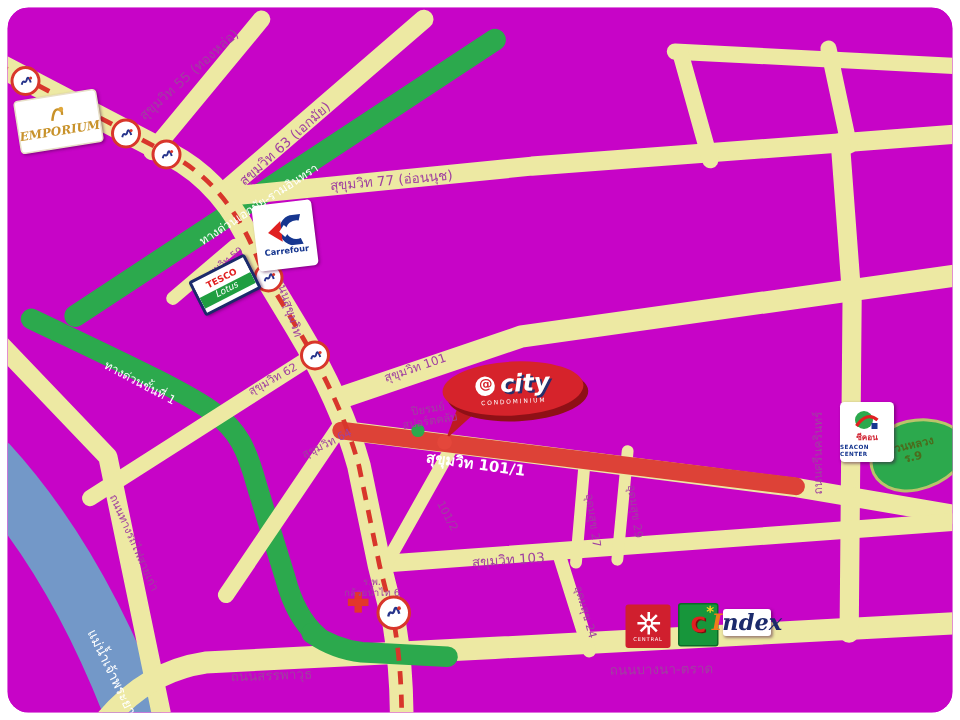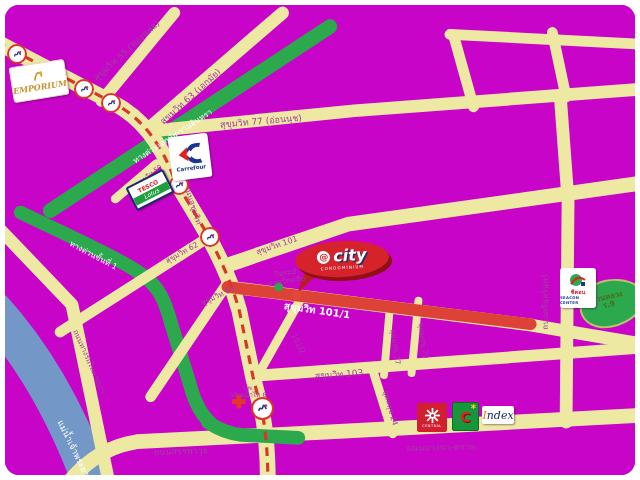--- a/index.html
+++ b/index.html
@@ -46,21 +46,21 @@
         border-radius:46% 54% 58% 42%/55% 48% 52% 45%;transform:rotate(-12deg);}
   
   .central{background:#D01F2E;display:flex;flex-direction:column;align-items:center;justify-content:center;border-radius:2px;}
   .central .cap{color:#fff;font-size:3.5px;letter-spacing:.5px;}
   .bigc{background:#17963B;border:1px solid #0d6b28;border-radius:2px;position:relative;
         display:flex;align-items:center;justify-content:center;}
   .bigc .c{color:#e02021;font-weight:900;font-size:14px;line-height:14px;text-shadow:1px 1px 0 #7a0d0d;}
   .bigc .star{position:absolute;right:2px;top:0;color:#FFD21E;font-weight:bold;font-size:10px;}
   .index{background:#fff;border-radius:2px;display:flex;align-items:center;justify-content:center;
          box-shadow:1px 1px 2px rgba(60,0,60,.45);}
-  .index span{display:block;color:#1b2a6b;font-weight:400;font-style:italic;font-size:11px;
+  .index span{display:block;color:#1b2a6b;font-weight:700;font-style:italic;font-size:15px;
               font-family:"DejaVu Serif",serif;}
   .index span::first-letter{color:#F07B1D;}
 </style>
 </head>
 <body>
 
 <div class="frame">
  <div class="map">
 
   <svg class="base" viewBox="0 0 640 480" preserveAspectRatio="none">

